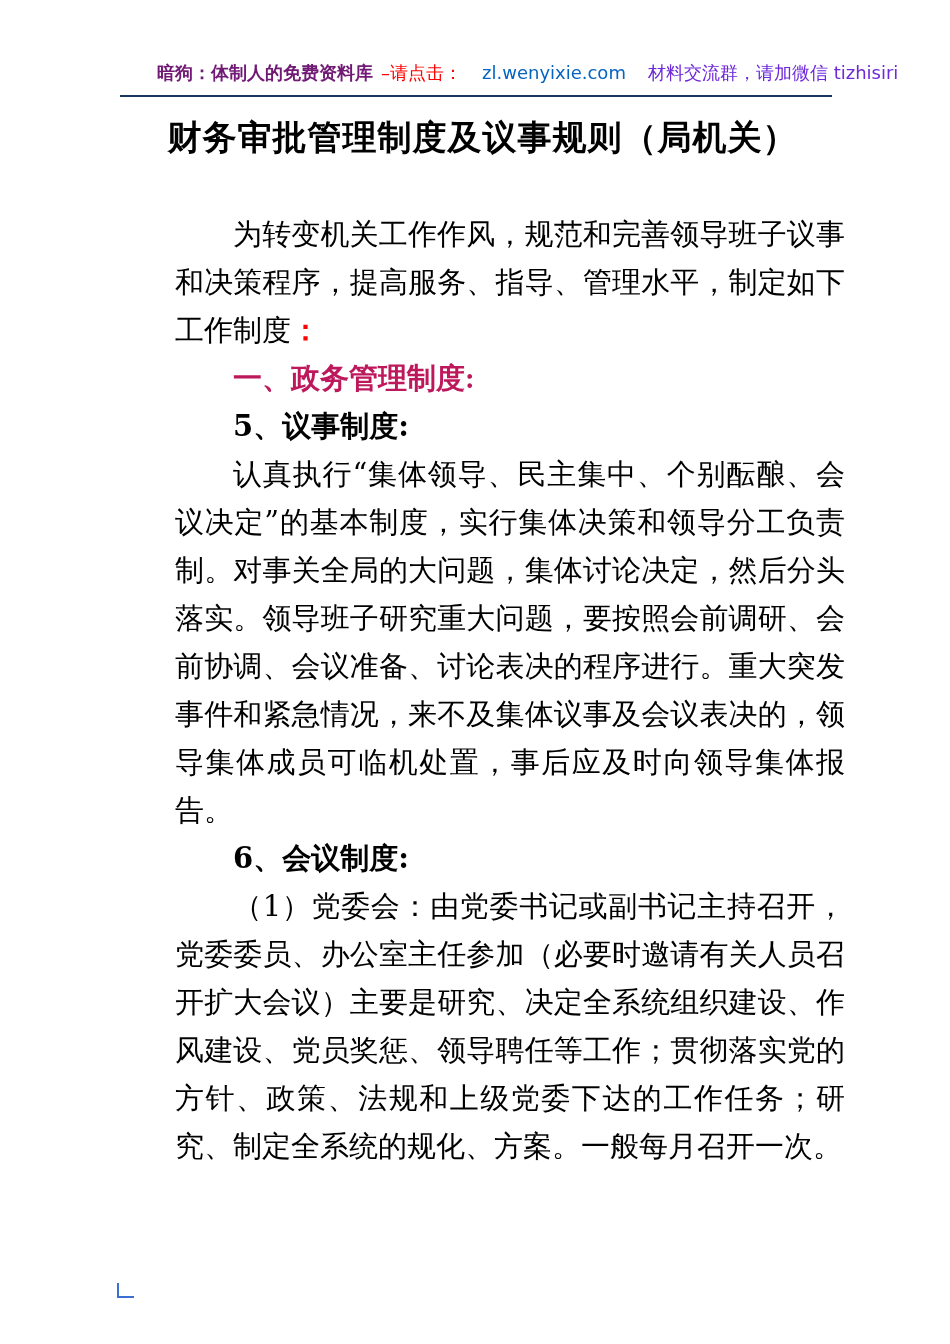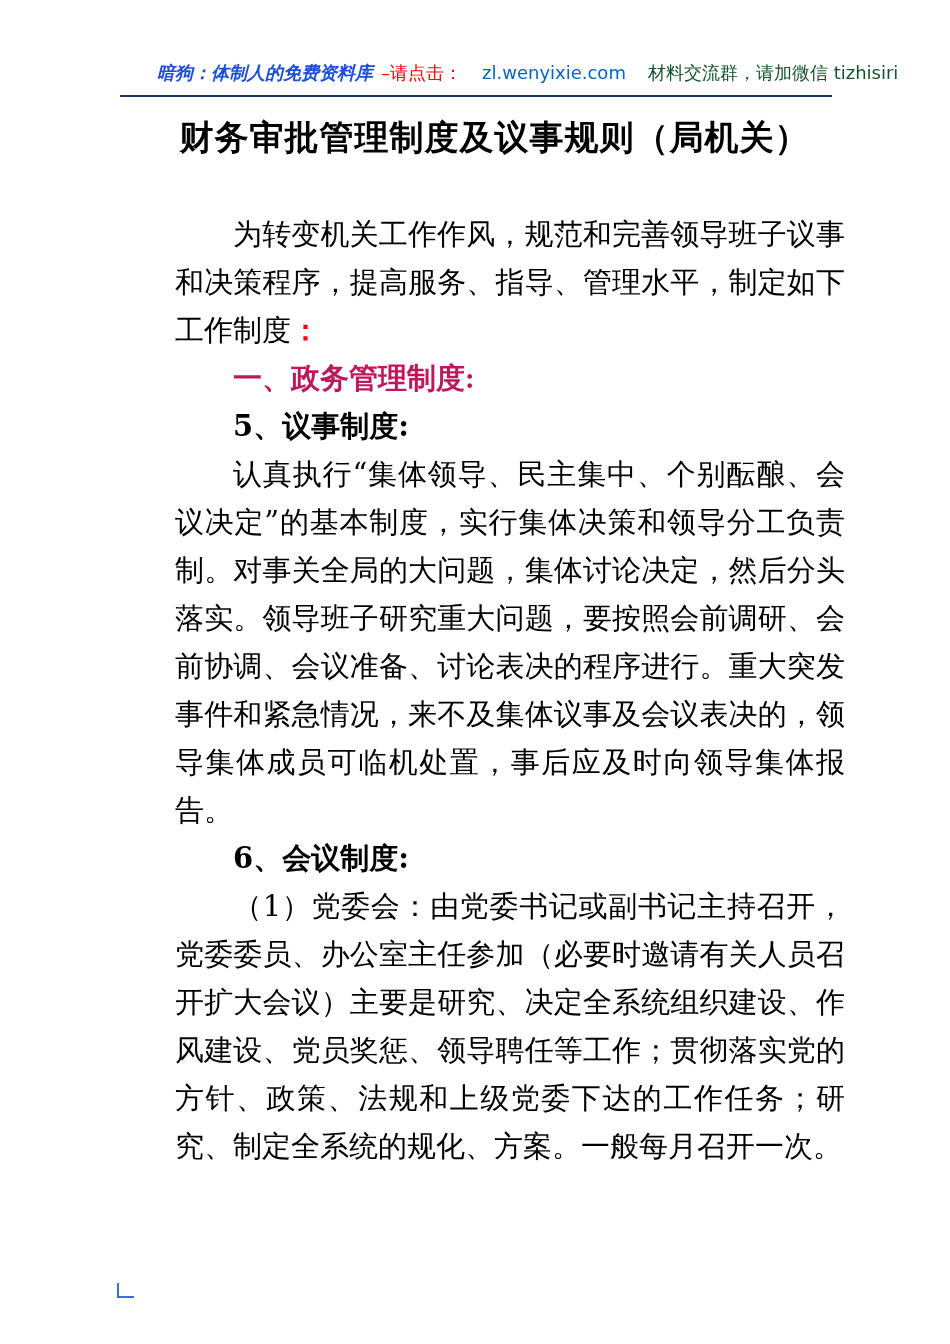--- a/index.html
+++ b/index.html
@@ -20,49 +20,48 @@
     position: absolute;
     top: 60px;
     left: 157px;
     width: 700px;
     font-size: 18px;
     line-height: 26px;
     white-space: nowrap;
     font-family: "DejaVu Sans", sans-serif;
   }
   .hdr-brand {
-    color: #1d4ed8;
+    color: #701a75;
     font-weight: bold;
-    font-style: italic;
   }
   .hdr-prompt {
     color: #FF0000;
     margin-left: 8px;
   }
   .hdr-link {
     color: #0563C1;
     text-decoration: none;
     margin-left: 20px;
   }
   .hdr-note {
-    color: #14532d;
+    color: #6d28d9;
     margin-left: 22px;
   }
   .header-rule {
     position: absolute;
     top: 95px;
     left: 120px;
     width: 712px;
     height: 2px;
     background: #17375E;
   }
   .title {
     position: absolute;
     top: 112px;
-    left: 132px;
+    left: 120px;
     width: 725px;
     margin: 0;
     text-align: center;
     font-size: 34px;
     font-weight: bold;
     line-height: 50px;
     letter-spacing: 1px;
     color: #000000;
   }
   .body-block {

